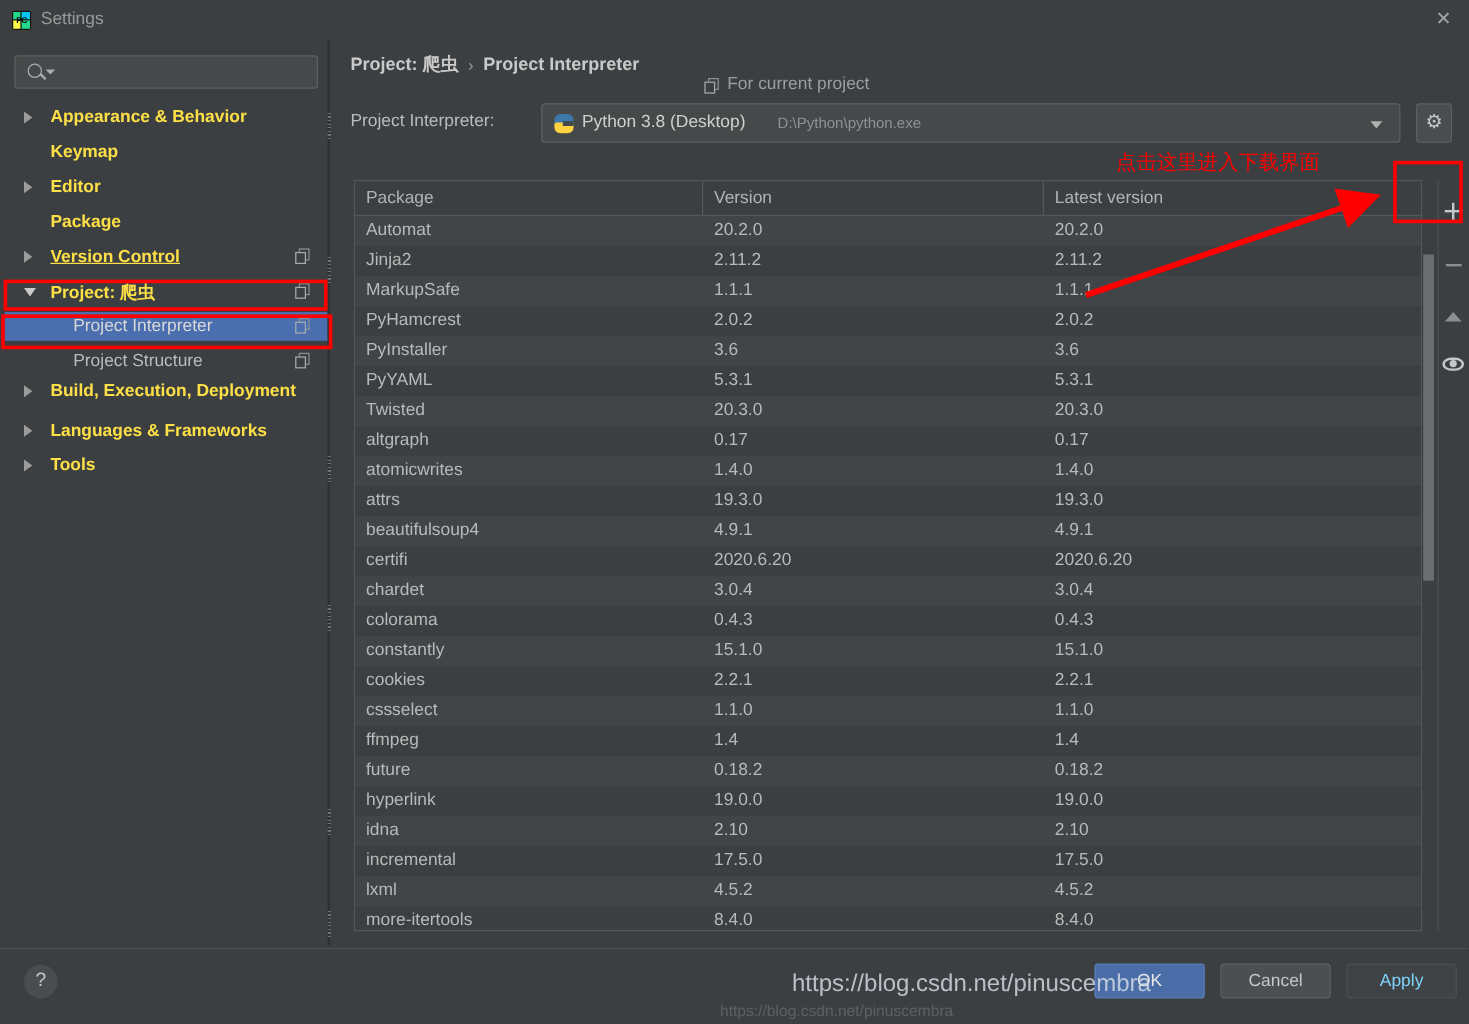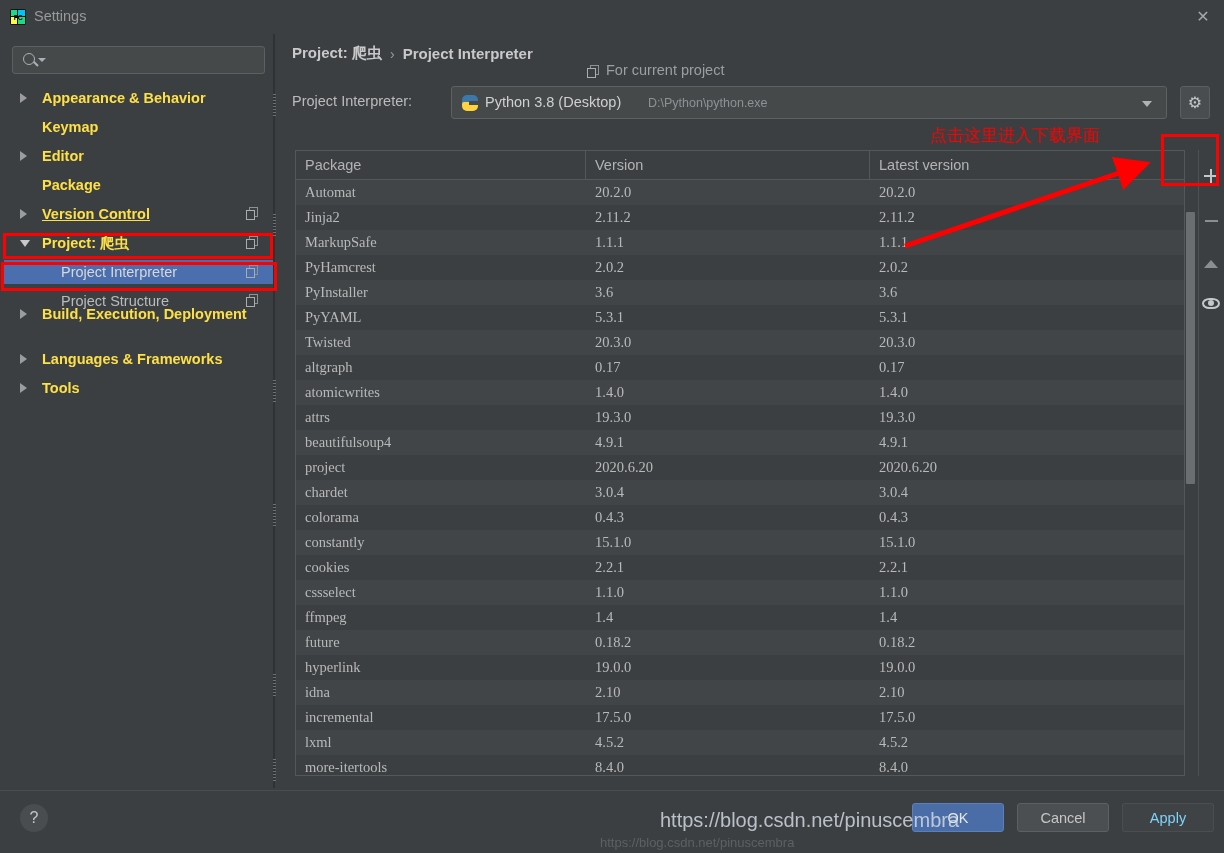--- a/index.html
+++ b/index.html
@@ -183,21 +183,21 @@
     background: #3c3f41; border-bottom: 1px solid #555859;
   }
   .th {
     position: absolute; top: 6px; color: #b3b3b3; font-size: 14.5px;
   }
   .col-div {
     position: absolute; top: 0; width: 1px; height: 29px; background: #555859;
   }
   #rows { position: absolute; left: 0; top: 29px; width: 888px; }
   .row {
-    position: relative; width: 888px; height: 25px; font-family: Liberation Serif, serif;
+    position: relative; width: 888px; height: 25px;
   }
   .row.odd { background: #414547; }
   .row.even { background: #3c3f41; }
   .cell { position: absolute; top: 4px; color: #b9b9b9; font-size: 14.5px; white-space: nowrap; }
   .c-pkg { left: 9px; }
   .c-ver { left: 299px; }
   .c-latest { left: 583px; }
 
   #table-scrollbar {
     position: absolute; left: 909px; top: 122px; width: 11px; height: 614px;
@@ -348,21 +348,21 @@
             <span class="front" style="background: rgb(75, 110, 175);"></span>
           </span>
         </div>
         <div class="tree-item" style="top: 255px;">
           <span class="tree-label" style="left: 57px;">Project Structure</span>
           <span class="copy-icon">
             <span class="back"></span>
             <span class="front"></span>
           </span>
         </div>
-        <div class="tree-item bold" style="top: 268px;">
+        <div class="tree-item bold" style="top: 280px;">
           <span class="tree-arrow" style="left: 16px; top: 7px;"></span>
           <span class="tree-label" style="left: 38px;">Build, Execution, Deployment</span>
         </div>
         <div class="tree-item bold" style="top: 313px;">
           <span class="tree-arrow" style="left: 16px; top: 7px;"></span>
           <span class="tree-label" style="left: 38px;">Languages &amp; Frameworks</span>
         </div>
         <div class="tree-item bold" style="top: 342px;">
           <span class="tree-arrow" style="left: 16px; top: 7px;"></span>
           <span class="tree-label" style="left: 38px;">Tools</span>
@@ -469,21 +469,21 @@
             <span class="cell c-pkg">attrs</span>
             <span class="cell c-ver">19.3.0</span>
             <span class="cell c-latest">19.3.0</span>
           </div>
           <div class="row odd">
             <span class="cell c-pkg">beautifulsoup4</span>
             <span class="cell c-ver">4.9.1</span>
             <span class="cell c-latest">4.9.1</span>
           </div>
           <div class="row even">
-            <span class="cell c-pkg">project</span>
+            <span class="cell c-pkg">certifi</span>
             <span class="cell c-ver">2020.6.20</span>
             <span class="cell c-latest">2020.6.20</span>
           </div>
           <div class="row odd">
             <span class="cell c-pkg">chardet</span>
             <span class="cell c-ver">3.0.4</span>
             <span class="cell c-latest">3.0.4</span>
           </div>
           <div class="row even">
             <span class="cell c-pkg">colorama</span>

